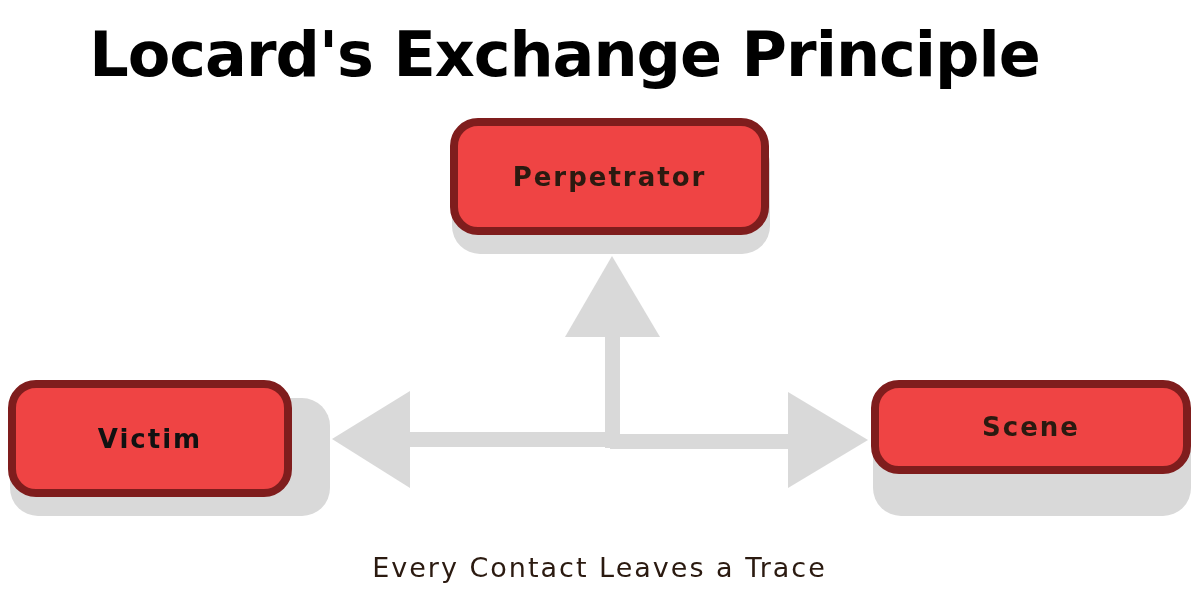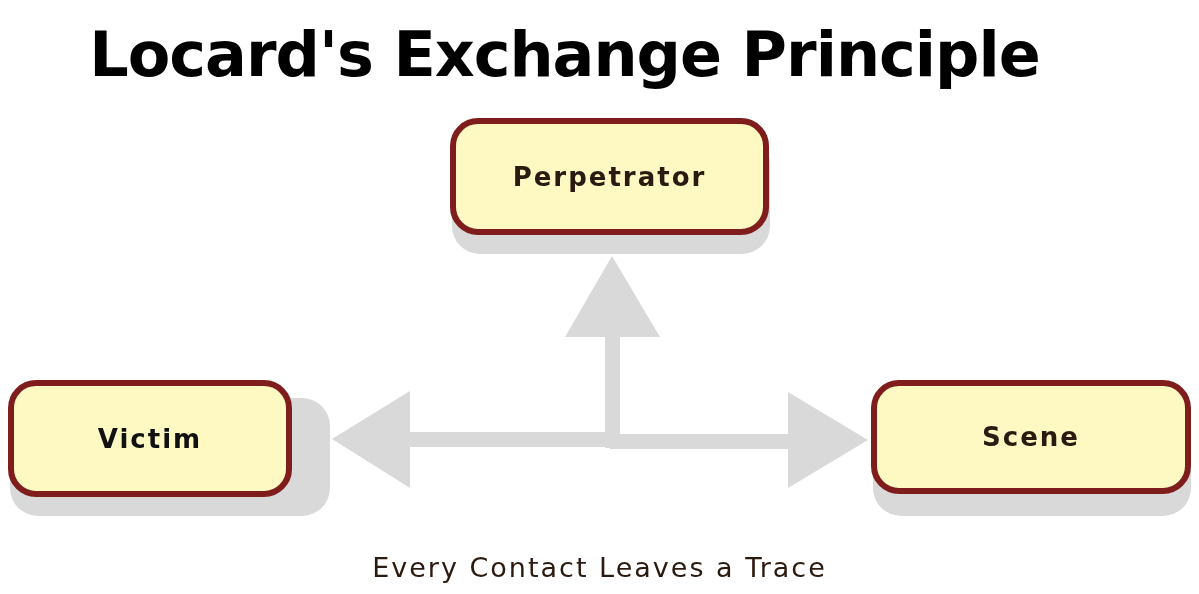--- a/index.html
+++ b/index.html
@@ -2,22 +2,22 @@
 <html><head>
 <meta charset="utf-8">
 <style>
   html, body { margin:0; padding:0; background:#ffffff; }
   body { width:1199px; height:594px; position:relative; overflow:hidden;
          font-family:"DejaVu Sans", sans-serif; }
   .title { position:absolute; left:0; top:12px; width:1129px; text-align:center;
            font-family:"DejaVu Sans", sans-serif; font-weight:bold; font-size:62px;
            letter-spacing:-1px; color:#000; line-height:86px; }
   .shadow { position:absolute; background:#d9d9d9; border-radius:28px; }
-  .node { position:absolute; box-sizing:border-box; background:#fef9c3;
-          border:6px solid #7f1d1d; border-radius:28px;
+  .node { position:absolute; box-sizing:border-box; background:#ef4444;
+          border:8px solid #7f1d1d; border-radius:28px;
           display:flex; align-items:center; justify-content:center;
           font-family:"DejaVu Sans", sans-serif; font-weight:bold; font-size:26px;
           letter-spacing:2px; }
   svg.arrows { position:absolute; left:0; top:0; }
   .caption { position:absolute; left:0; top:548px; width:1199px; text-align:center;
              font-family:"DejaVu Sans", sans-serif; font-size:27px; letter-spacing:2px;
              color:#2b1a10; line-height:40px; }
 </style>
 </head>
 <body>
@@ -43,17 +43,17 @@
 <div class="node" style="left:450px; top:118px; width:319px; height:117px;">
   <span style="color:#2b1a10;">Perpetrator</span>
 </div>
 
 <div class="shadow" style="left:10px; top:398px; width:320px; height:118px;"></div>
 <div class="node" style="left:8px; top:380px; width:284px; height:117px;">
   <span style="color:#111111;">Victim</span>
 </div>
 
 <div class="shadow" style="left:873px; top:398px; width:318px; height:118px;"></div>
-<div class="node" style="left:871px; top:380px; width:320px; height:114px;">
+<div class="node" style="left:871px; top:380px; width:320px; height:94px;">
   <span style="color:#2b1a10;">Scene</span>
 </div>
 
 <div class="caption">Every Contact Leaves a Trace</div>
 
 </body></html>

